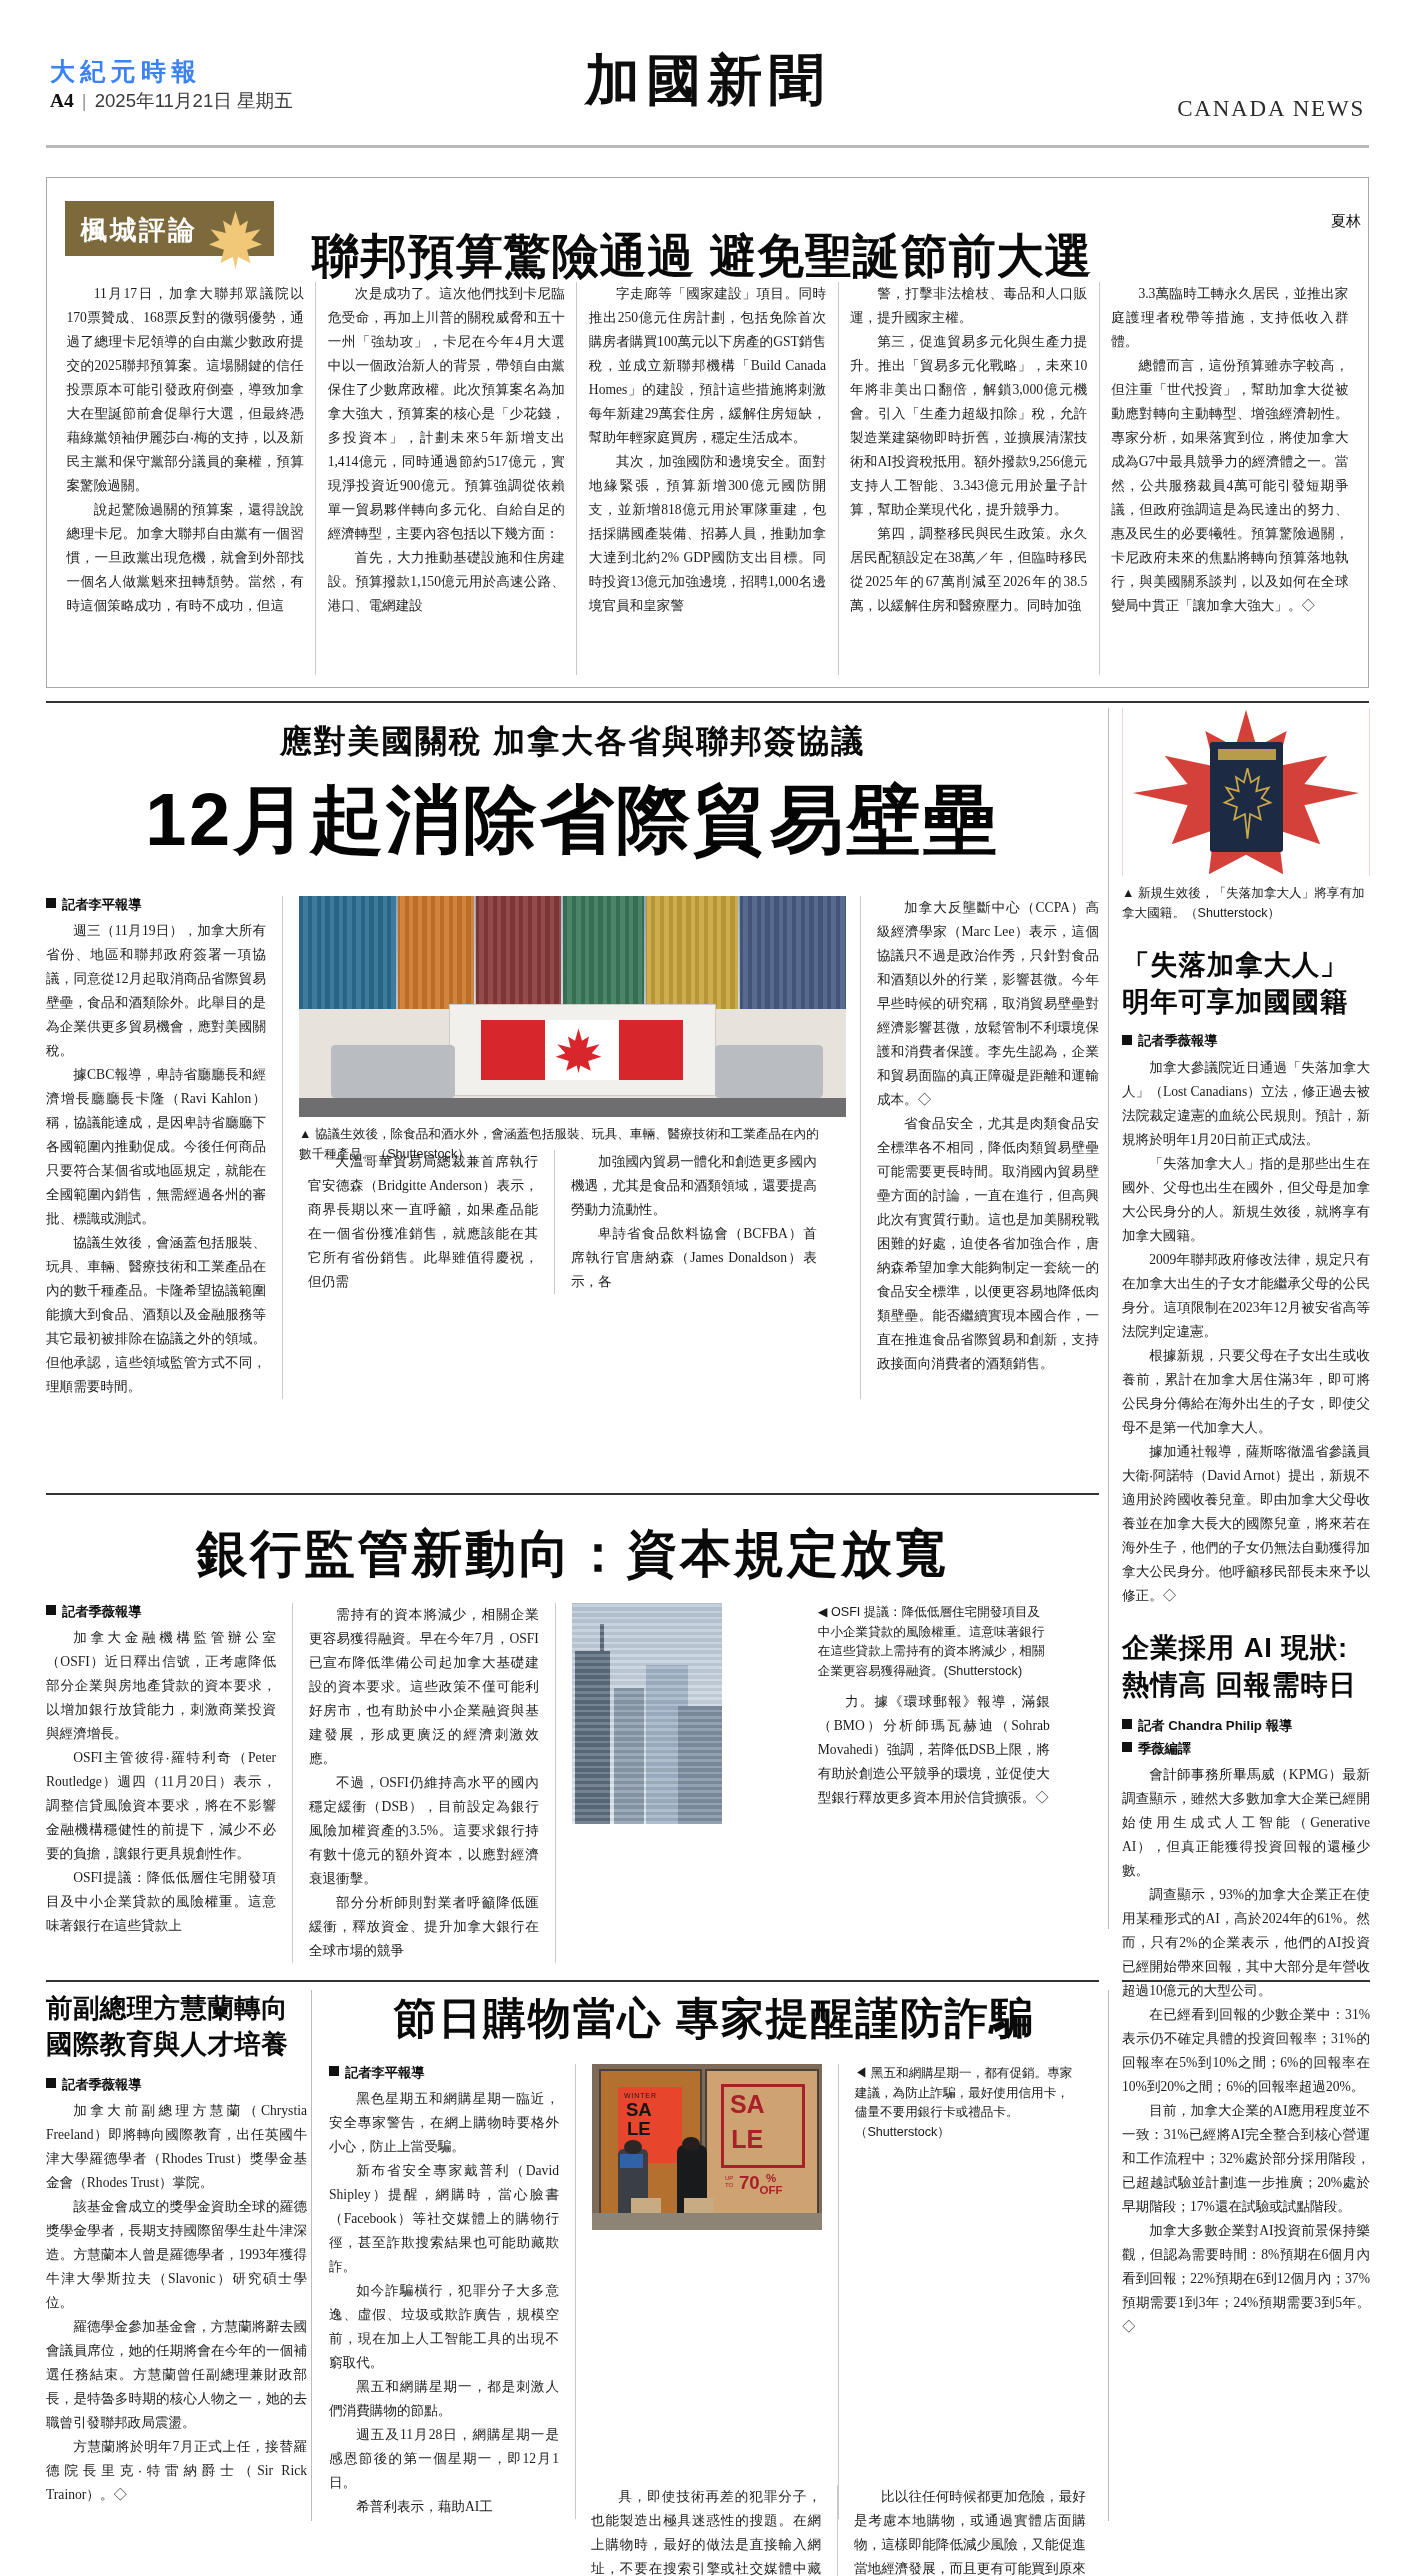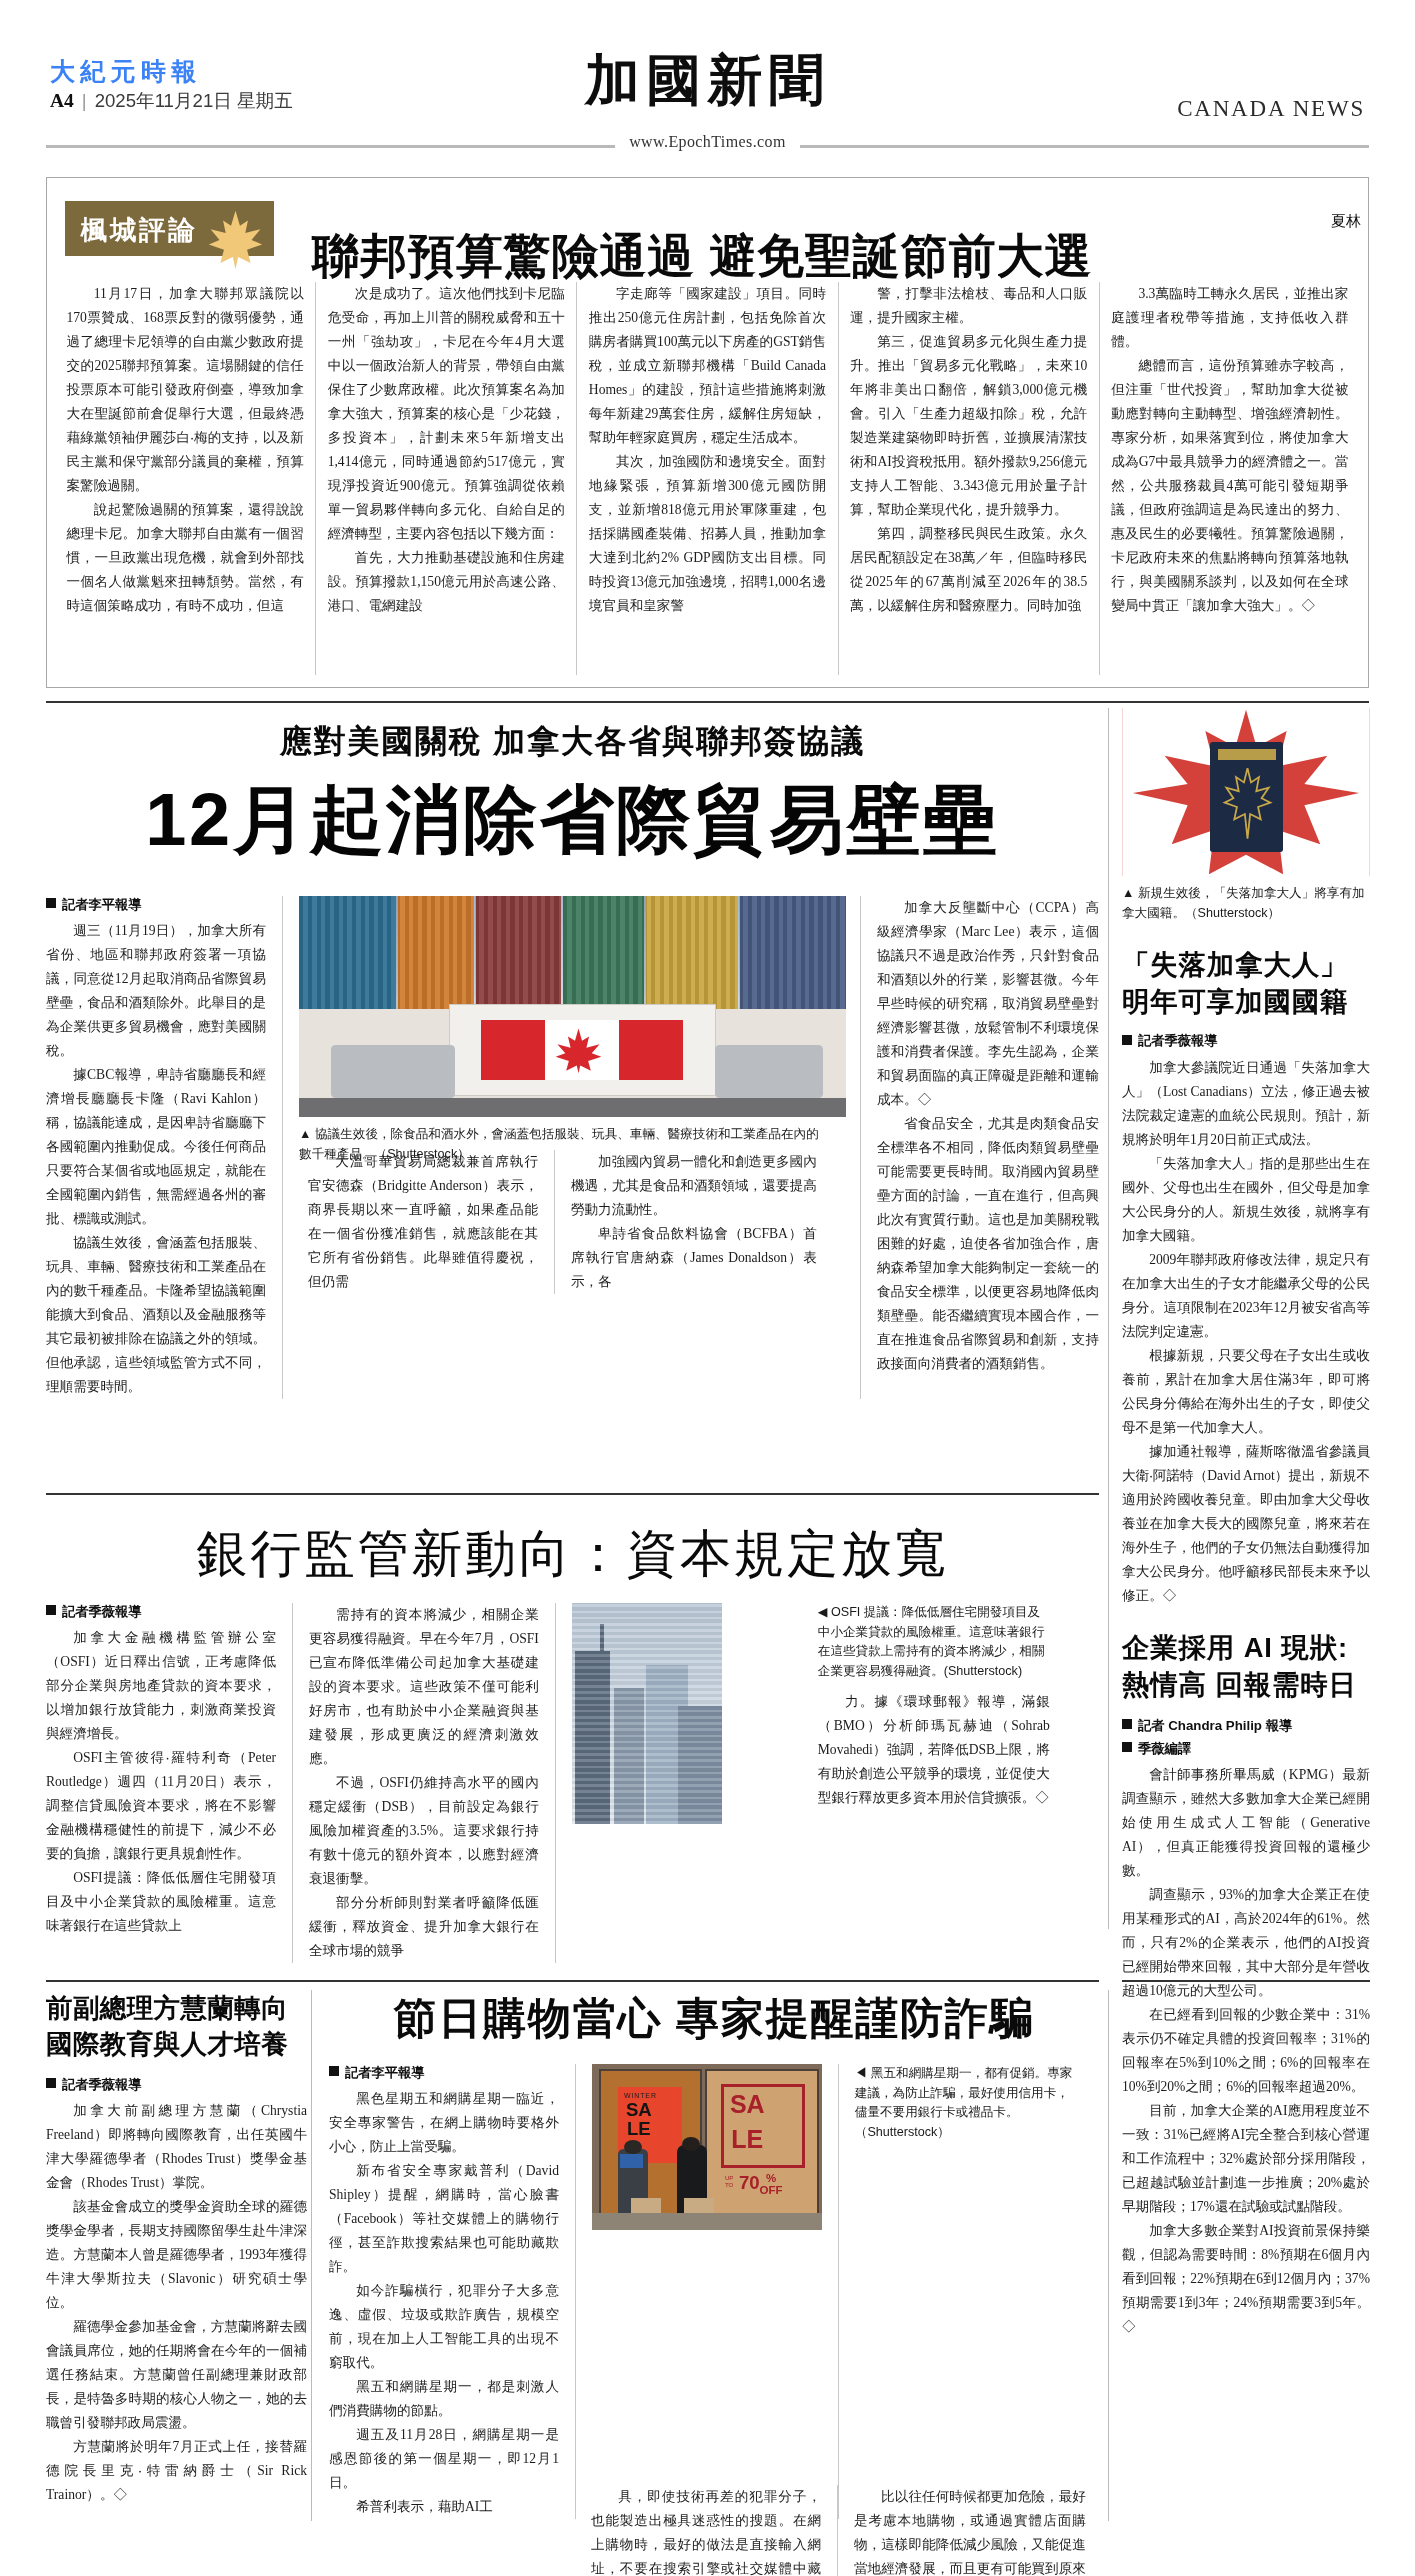--- a/index.html
+++ b/index.html
@@ -47,21 +47,21 @@
   .b2-col{width:246px;padding-right:16px;box-sizing:border-box;}
   .b2-photo{width:547px;height:221px;border:0;overflow:hidden;position:relative;}
   .b2-photo-wrap{width:547px;margin:0 14px 0 0;}
 
   
   .rail{position:absolute;left:1122px;top:708px;width:248px;}
   .rail-hl{font-family:"Liberation Sans",sans-serif;font-weight:700;font-size:27.4px;line-height:37px;letter-spacing:0.9px;color:#0a0a0a;}
 
   
   .block3{position:absolute;left:46px;top:1504px;width:1053px;height:460px;}
-  .b3-hl{text-align:center;font-family:"Liberation Sans",sans-serif;font-weight:400;font-size:51px;letter-spacing:2.7px;color:#0a0a0a;margin-top:16px;}
+  .b3-hl{text-align:center;font-family:"Liberation Sans",sans-serif;font-weight:700;font-size:51px;letter-spacing:2.7px;color:#0a0a0a;margin-top:16px;}
   .b3-cols{position:absolute;left:0;top:99px;width:1053px;display:flex;}
   .b3-col{width:246px;padding-right:16px;box-sizing:border-box;}
 
   
   .block4{position:absolute;left:46px;top:1990px;width:261px;}
   .b4-hl{font-family:"Liberation Sans",sans-serif;font-weight:700;font-size:26.5px;line-height:36px;letter-spacing:0.4px;color:#0a0a0a;}
   .block5{position:absolute;left:329px;top:1990px;width:770px;}
   .b5-hl{font-family:"Liberation Sans",sans-serif;font-weight:700;font-size:43px;letter-spacing:1.8px;color:#0a0a0a;text-align:center;}
   .b5-cols{position:absolute;left:0;top:74px;width:770px;display:flex;}
   .b5-col{width:246px;padding-right:16px;box-sizing:border-box;}
@@ -81,21 +81,20 @@
   <div class="masthead">
     <div class="mh-left">
       <div class="mh-logo">大紀元時報</div>
       <div class="mh-meta">
         <b>A4</b><span class="sep">|</span><span>2025年11月21日 星期五</span>
       </div>
     </div>
     <div class="mh-title">加國新聞</div>
     <div class="mh-right">CANADA NEWS</div>
     <div class="mh-rule"></div>
-    <div class="mh-url"><span>www.EpochTimes.com</span></div>
   </div>
 
   <div class="block1">
     <div class="b1-flag">
       <span class="txt">楓城評論</span>
       <svg class="b1-leaf" viewBox="0 0 64 72">
         <path d="M32 3 L37 20 L46 14 L43 28 L60 24 L50 36 L62 41 L45 47 L49 62 L35 55 L32 69 L29 55 L15 62 L19 47 L2 41 L14 36 L4 24 L21 28 L18 14 L27 20 Z" fill="#f0c878"></path>
       </svg>
     </div>
     <h1 class="b1-hl hl-main">聯邦預算驚險通過 避免聖誕節前大選</h1>

